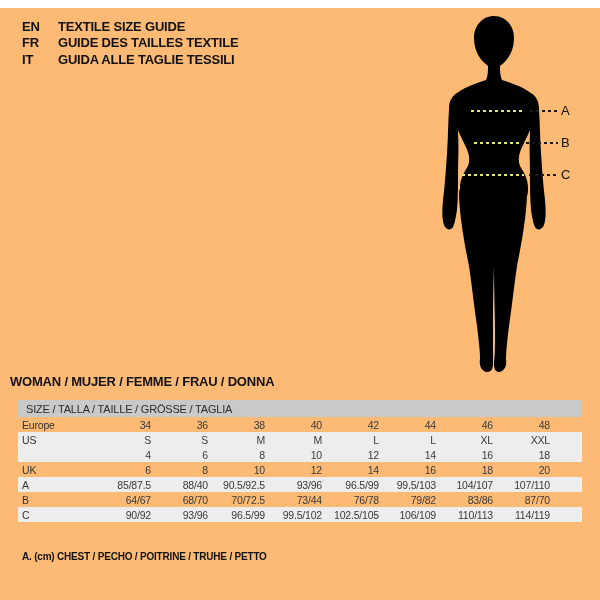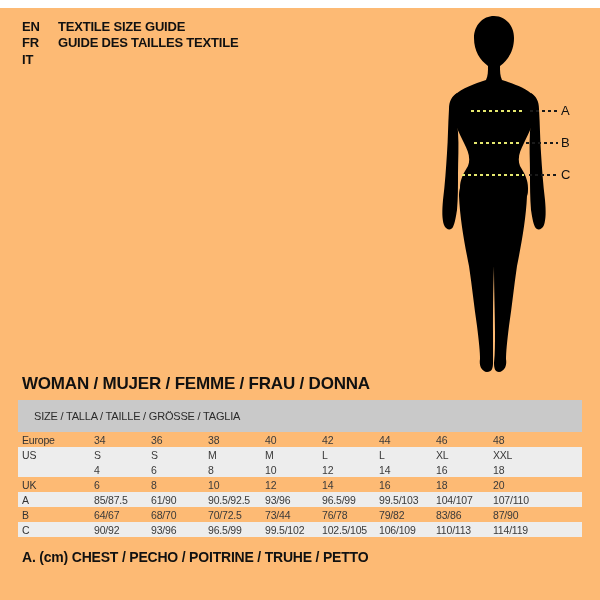--- a/index.html
+++ b/index.html
@@ -27,57 +27,58 @@
   .mletter{position:absolute;top:-7px;font-size:13px;color:var(--text_primary,#111);}
   .mrow:nth-of-type(1) .body-dash{left:471px;width:52px;}
   .mrow:nth-of-type(1) .ext-dash{left:530px;width:28px;}
   .mrow:nth-of-type(2) .body-dash{left:474px;width:45px;}
   .mrow:nth-of-type(2) .ext-dash{left:526px;width:32px;}
   .mrow:nth-of-type(3) .body-dash{left:462px;width:62px;}
   .mrow:nth-of-type(3) .ext-dash{left:529px;width:29px;}
   .mrow .mletter{left:561px;}
 
   
-  .woman-label{position:absolute;left:22px;top:366px;font-weight:bold;font-size:17px;
+  .woman-label{position:absolute;left:10px;top:366px;font-weight:bold;font-size:13px;
     letter-spacing:-0.2px;color:var(--text_primary,#111);white-space:nowrap;text-align:right;}
 
   
   .size-table{position:absolute;left:18px;top:392px;width:564px;}
-  .thead{height:32px;background:var(--table_header_bg,#c9c9c9);display:flex;align-items:center;
-    padding-left:16px;box-sizing:border-box;font-size:11px;color:#2b2b2b;letter-spacing:-0.2px;}
+  .thead{height:17px;background:var(--table_header_bg,#c9c9c9);display:flex;align-items:center;
+    padding-left:8px;box-sizing:border-box;font-size:11px;color:#2b2b2b;letter-spacing:-0.2px;}
   .tbody div.trow{display:flex;height:15px;align-items:center;font-size:10.5px;}
   .tbody div.trow:nth-of-type(2),
   .tbody div.trow:nth-of-type(3),
   .tbody div.trow:nth-of-type(5),
   .tbody div.trow:nth-of-type(7){background:var(--row_shade_bg,#ededed);}
   .tlabel{width:72px;flex:none;padding-left:4px;color:#333;letter-spacing:-0.2px;}
-  .tcell{width:57px;flex:none;text-align:left;color:var(--text_table,#3a3a3a);letter-spacing:-0.2px;}
-
-  
-  .legend{position:absolute;left:22px;top:541px;font-weight:bold;font-size:14px;
+  .tcell{width:57px;flex:none;text-align:right;color:var(--text_table,#3a3a3a);letter-spacing:-0.2px;}
+
+  
+  .legend{position:absolute;left:22px;top:541px;font-weight:bold;font-size:10px;
     line-height:16.4px;letter-spacing:-0.2px;color:var(--text_primary,#111);text-align:right;}
   .legend-line{white-space:nowrap;}
 </style>
 </head>
 <body>
 
 <div id="page">
 
   <div class="lang-block">
 
   <div class="lang-row">
         <span class="lang-code">EN</span>
         <span class="lang-text">TEXTILE SIZE GUIDE</span>
       </div>
       <div class="lang-row">
         <span class="lang-code">FR</span>
         <span class="lang-text">GUIDE DES TAILLES TEXTILE</span>
       </div>
       <div class="lang-row">
         <span class="lang-code">IT</span>
+        <span class="lang-text">GUIDA ALLE TAGLIE TESSILI</span>
       </div>
     </div>
 
   <svg class="silhouette" viewBox="0 0 170 380" xmlns="http://www.w3.org/2000/svg" aria-hidden="true">
     <path d="M84,8
       C95,8 104,17 104,30 C104,43 98,52 90,58 C90,63 90,68 92,72
       C104,76 116,80 123,87 C126,90 127,95 127,100
       C125,112 119,125 114,135 C110,143 107,150 110,158
       C115,166 118,172 118,180 C118,183 118,186 117,188
       C116,212 111,238 107,258 C104,278 102,298 99,318
@@ -176,39 +177,39 @@
           <span class="tcell">12</span>
           <span class="tcell">14</span>
           <span class="tcell">16</span>
           <span class="tcell">18</span>
           <span class="tcell">20</span>
         </div>
         <div class="trow">
           <span class="tlabel">A</span>
 
         <span class="tcell">85/87.5</span>
-          <span class="tcell">61/90</span>
+          <span class="tcell">88/40</span>
           <span class="tcell">90.5/92.5</span>
           <span class="tcell">93/96</span>
           <span class="tcell">96.5/99</span>
           <span class="tcell">99.5/103</span>
           <span class="tcell">104/107</span>
           <span class="tcell">107/110</span>
         </div>
         <div class="trow">
           <span class="tlabel">B</span>
 
         <span class="tcell">64/67</span>
           <span class="tcell">68/70</span>
           <span class="tcell">70/72.5</span>
           <span class="tcell">73/44</span>
           <span class="tcell">76/78</span>
           <span class="tcell">79/82</span>
           <span class="tcell">83/86</span>
-          <span class="tcell">87/90</span>
+          <span class="tcell">87/70</span>
         </div>
         <div class="trow">
           <span class="tlabel">C</span>
 
         <span class="tcell">90/92</span>
           <span class="tcell">93/96</span>
           <span class="tcell">96.5/99</span>
           <span class="tcell">99.5/102</span>
           <span class="tcell">102.5/105</span>
           <span class="tcell">106/109</span>

